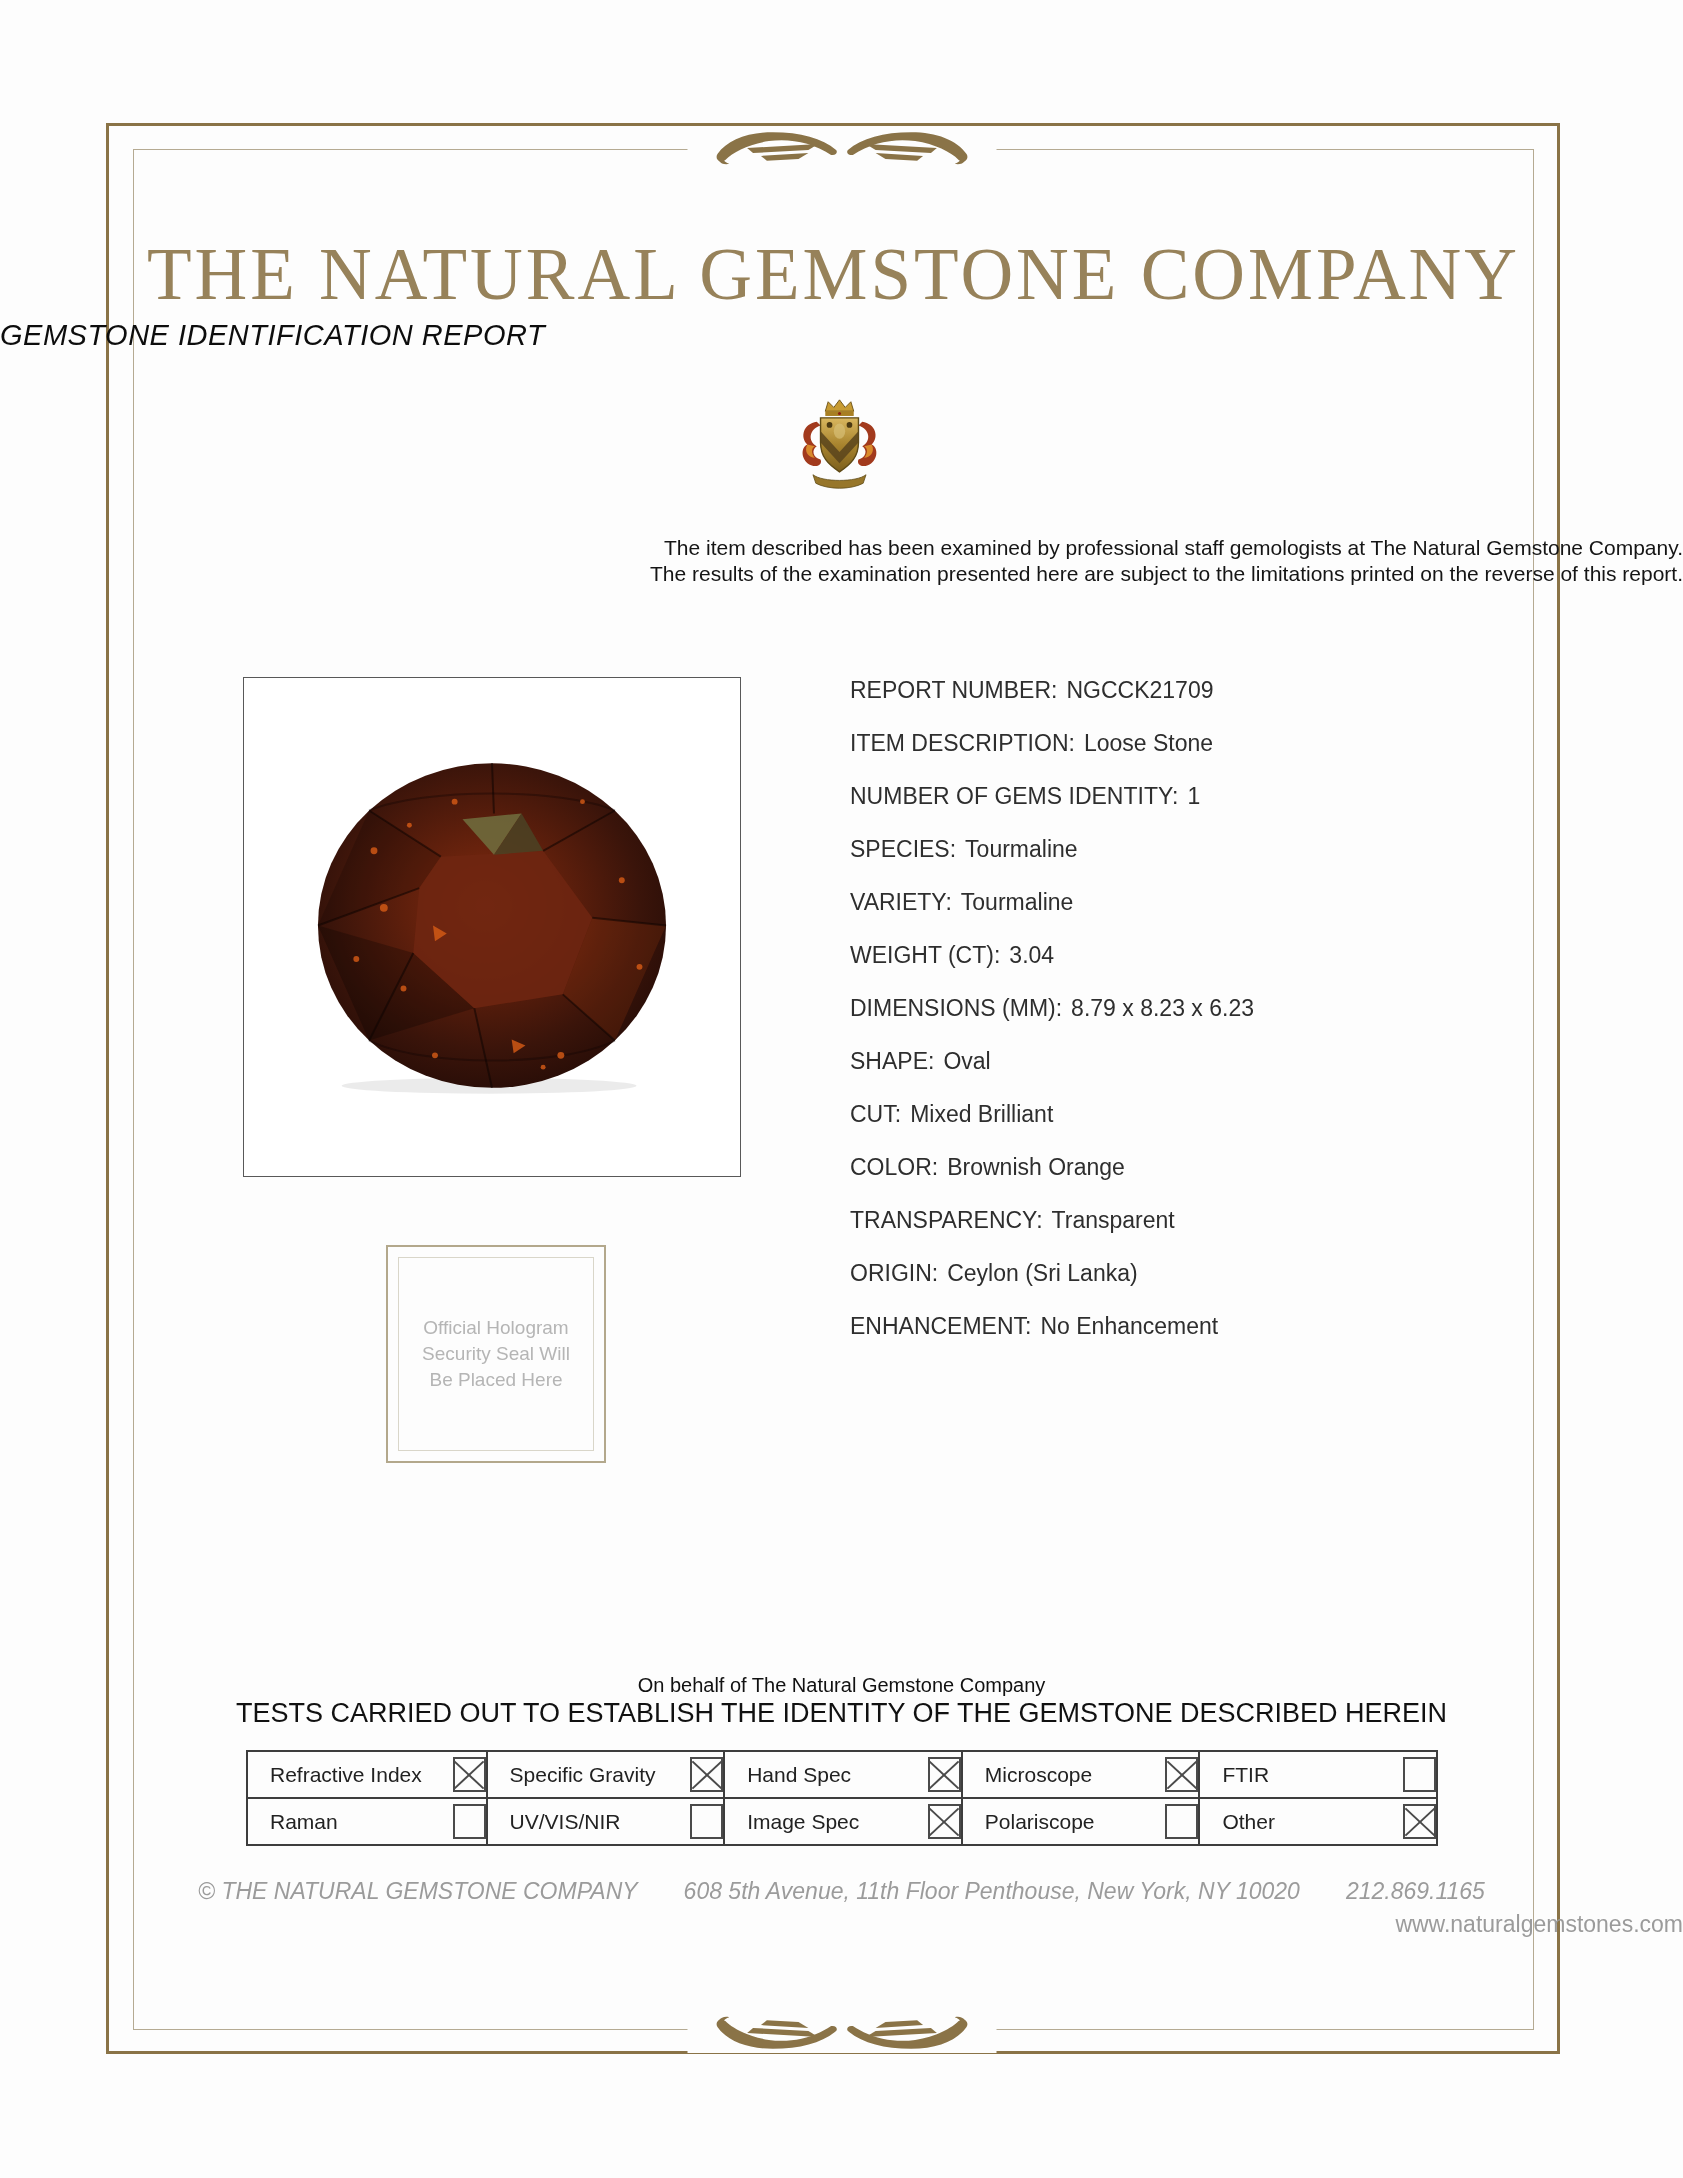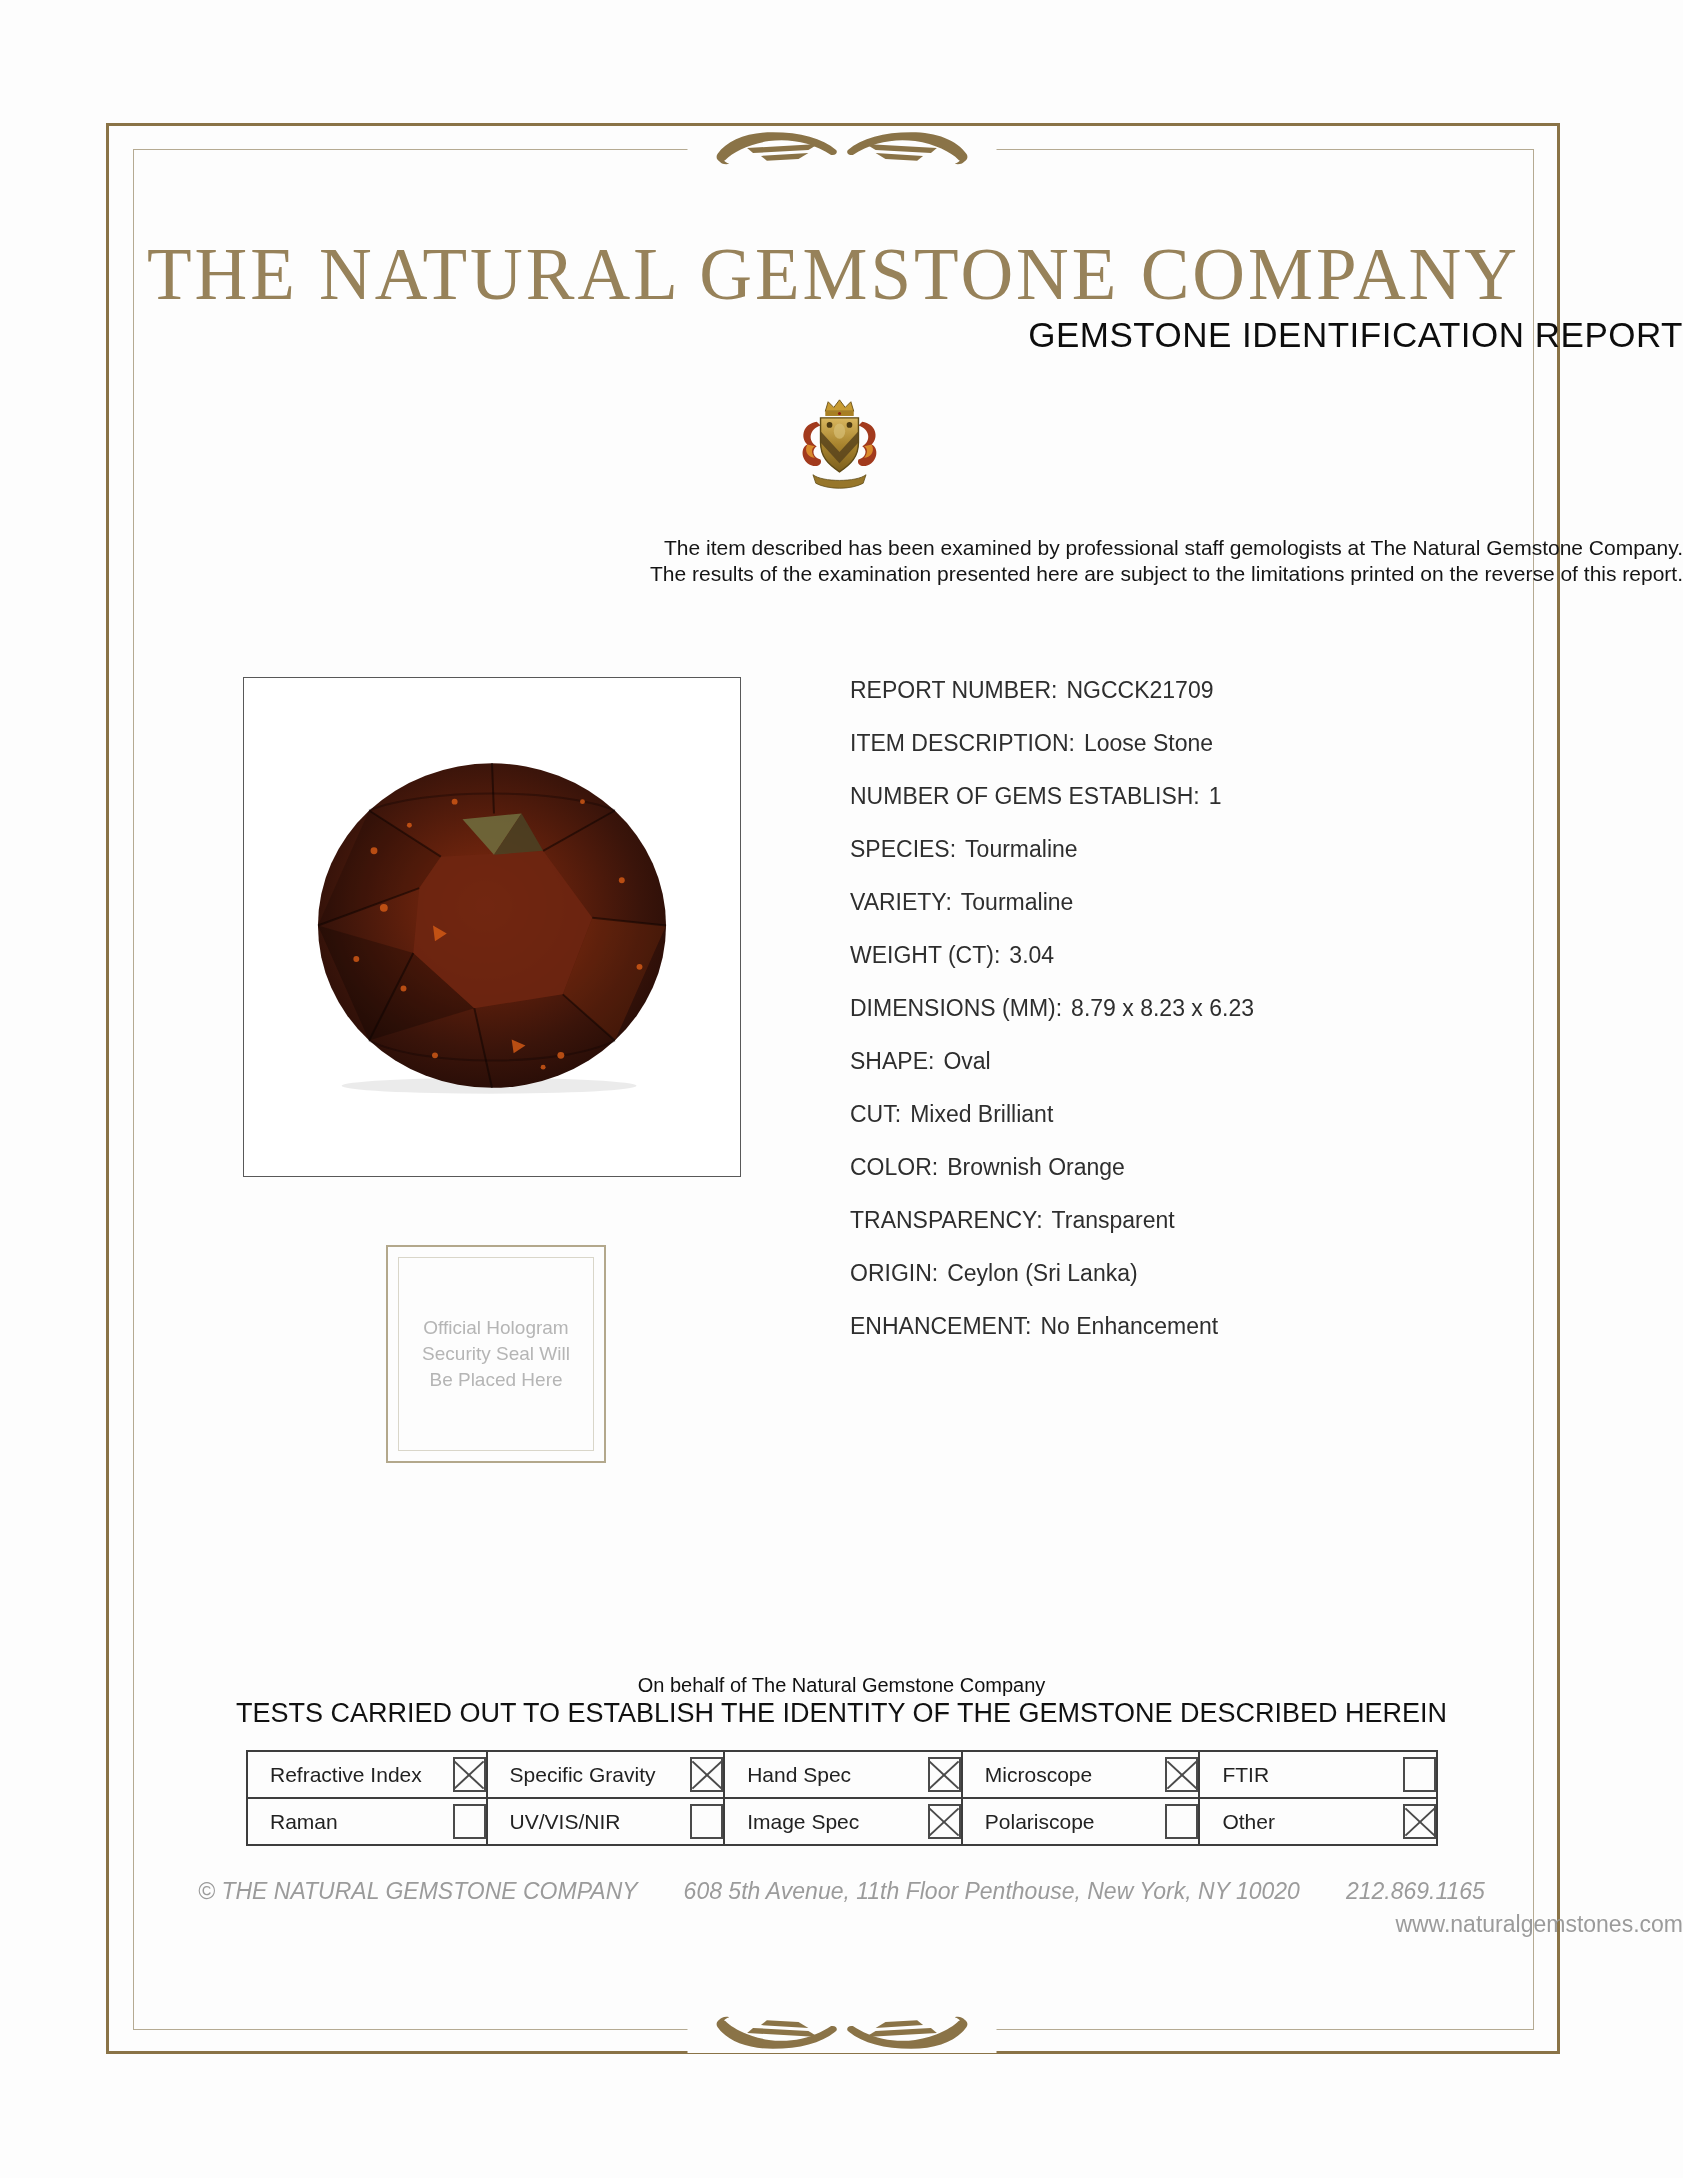--- a/index.html
+++ b/index.html
@@ -14,21 +14,21 @@
   .frame-inner{left:133px;top:149px;width:1399px;height:1879px;border:1px solid #b5aa92;}
 
   
   .ornament{left:842px;transform:translateX(-50%);top:128px;background:#fdfdfd;padding:0 26px;line-height:0;}
   .ornament.bottom{top:2009px;}
   .ornament.bottom svg{transform:scaleY(-1);}
 
   
   .company-title{left:0;right:16px;top:236px;text-align:center;font-family:"Liberation Serif",serif;
     font-size:73px;line-height:77px;letter-spacing:3px;color:#97825a;font-weight:400;white-space:nowrap;}
-  .report-title{left:0;right:0;top:315px;text-align:right;font-size:35px;line-height:40px;color:#0d0d0d;letter-spacing:0.5px;}
+  .report-title{left:0;right:0;top:315px;text-align:left;font-size:29px;line-height:40px;color:#0d0d0d;letter-spacing:0.5px;font-style:italic;}
   .crest{left:794px;top:394px;line-height:0;}
 
   .disclaimer{left:0;right:0;top:535px;text-align:right;font-size:21px;line-height:26px;color:#151515;}
 
   
   .photo-box{left:243px;top:677px;width:496px;height:498px;background:#ffffff;border:1px solid #585858;
     display:flex;align-items:center;justify-content:center;}
 
   
   .fields{left:840px;top:664px;width:614px;}
@@ -174,21 +174,21 @@
 <div class="abs fields">
   <div class="field-row">
       <span class="field-label">REPORT NUMBER:</span>
       <span>NGCCK21709</span>
     </div>
   <div class="field-row">
       <span class="field-label">ITEM DESCRIPTION:</span>
       <span>Loose Stone</span>
     </div>
   <div class="field-row">
-      <span class="field-label">NUMBER OF GEMS ESTABLISH:</span>
+      <span class="field-label">NUMBER OF GEMS IDENTITY:</span>
       <span>1</span>
     </div>
   <div class="field-row">
       <span class="field-label">SPECIES:</span>
       <span>Tourmaline</span>
     </div>
   <div class="field-row">
       <span class="field-label">VARIETY:</span>
       <span>Tourmaline</span>
     </div>

